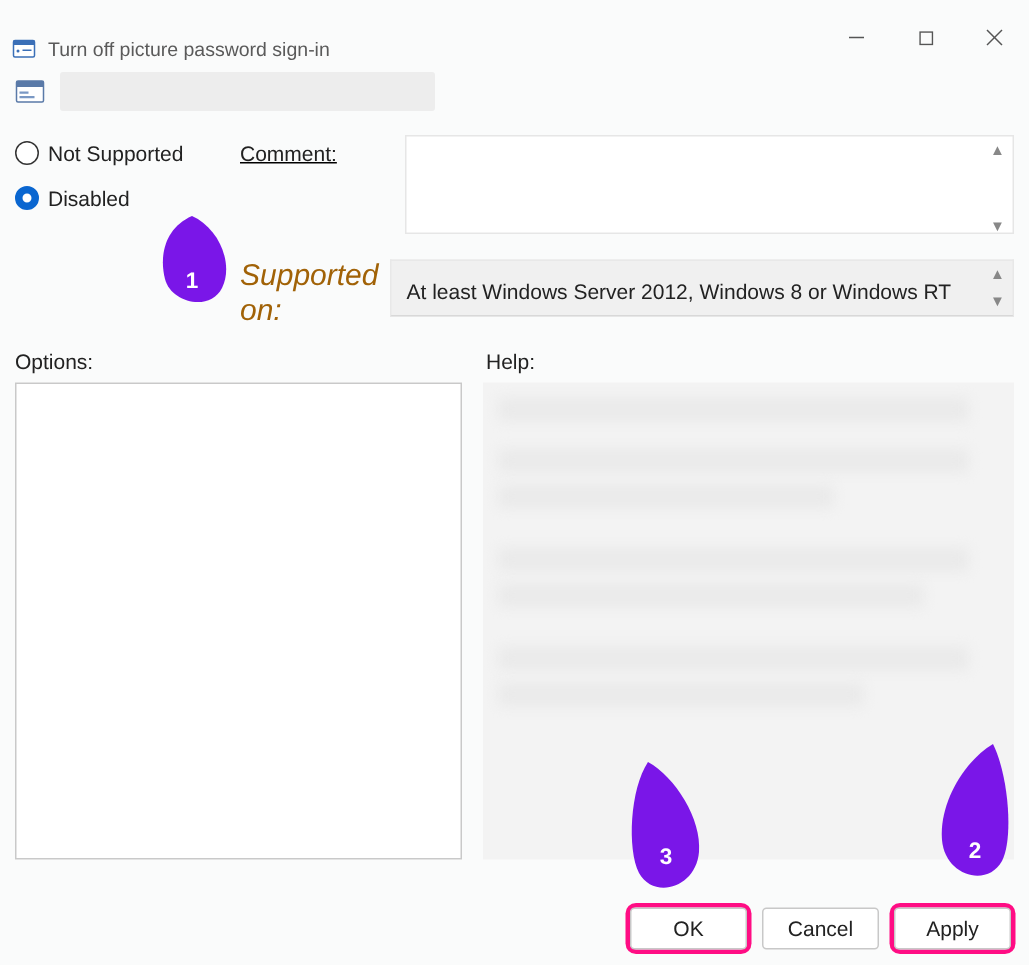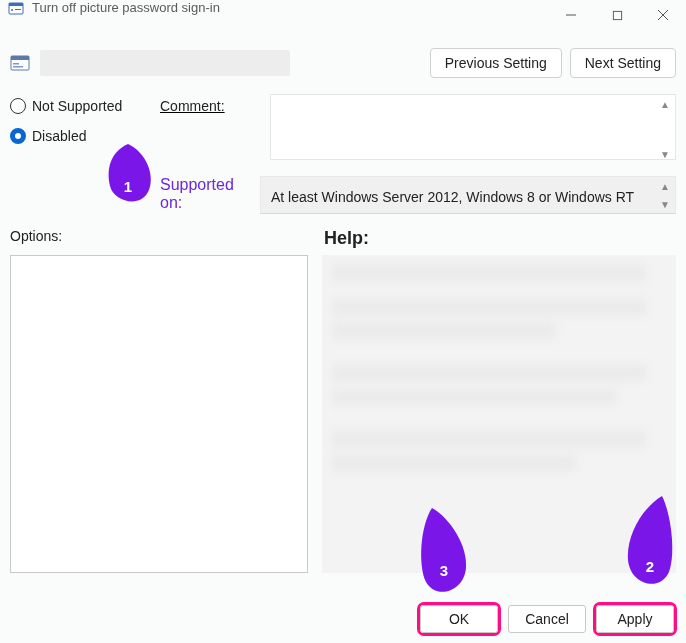--- a/index.html
+++ b/index.html
@@ -1,18 +1,18 @@
 <!DOCTYPE html>
 <html><head>
 <meta charset="utf-8">
 <style>
   * { box-sizing: border-box; font-family: "Segoe UI", Tahoma, sans-serif; }
   body { margin: 0; width: 686px; height: 643px; background: #fafbfb; position: relative; overflow: hidden; }
 
-  .titlebar { height: 40px; display: flex; align-items: flex-start; padding: 0 0 0 8px; background: #fafbfb; }
+  .titlebar { height: 40px; display: flex; align-items: flex-end; padding: 0 0 0 8px; background: #fafbfb; }
   .title-icon { width: 16px; height: 16px; margin-right: 8px; }
   .title-text { font-size: 13px; color: #5a5a5a; }
   .title-controls { margin-left: auto; display: flex; }
   .title-ctl { width: 46px; height: 30px; display:flex; align-items:center; justify-content:center; color:#555; }
   .title-ctl svg { stroke: #555; }
 
   .toolbar { display:flex; align-items:center; padding: 8px 10px 16px 10px; }
   .tool-icon { width:20px; height:18px; margin-right:10px; }
   .tool-blank { width: 250px; height: 26px; background: #ededed; border-radius:2px; }
   .nav-btns { margin-left:auto; display:flex; gap:8px; }
@@ -28,27 +28,27 @@
   .col-mid { width:110px; padding-top:4px;text-decoration:underline; }
   .lbl { font-size:14px; color:#222; }
 
   .col-right { flex:1; }
   .comment-wrap { position:relative; }
   .comment-box { width:100%; height:66px; background:#fff; border:1px solid #e6e6e6; font-size:14px; padding:6px 24px 6px 8px; resize:none; outline:none; }
   .sb-up, .sb-down { position:absolute; right:2px; width:18px; height:16px; display:flex; align-items:center; justify-content:center; color:#888; font-size:10px; }
   .sb-up { top:2px; } .sb-down { bottom:2px; }
 
   .supported-row { display:flex; padding: 12px 10px 6px 160px; align-items:flex-start; }
-  .supported-lbl { width:100px; font-size:16px; color:#6d28d9; }
+  .supported-lbl { width:100px; font-size:20px; color:#a16207;font-style:italic; }
   .supported-val-wrap { flex:1; position:relative; }
   .supported-val { width:100%; min-height:38px; background:#f0f0f0; border:1px solid #e8e8e8; border-bottom:1px solid #d8d8d8; padding:12px 24px 4px 10px; font-size:14px; color:#222; }
 
   .labels-row { display:flex; padding: 8px 10px 4px 10px; }
   .opt-lbl { width:300px; font-size:14px; color:#222; }
-  .help-lbl { flex:1; font-size:18px; color:#222; padding-left:14px;font-weight:bold; }
+  .help-lbl { flex:1; font-size:14px; color:#222; padding-left:14px; }
 
   .panels-row { display:flex; padding: 2px 10px 0 10px; gap:14px; }
   .options-panel { width:298px; height:318px; background:#fff; border:1px solid #c9c9c9; }
   .help-panel { flex:1; height:318px; background:#f3f3f3; border:none; position:relative; overflow:hidden; }
   .help-panel .blur-line { position:absolute; left:10px; right:30px; height:16px; background:#eaeaea; border-radius:4px; filter:blur(4px); }
 
   .footer { position:absolute; right:12px; bottom:10px; display:flex; gap:10px; align-items:center; }
   .btn-std { width:78px; height:28px; background:#fff; border:1px solid #c8c8c8; border-radius:3px; font-size:14px; color:#222; cursor:pointer; }
   .hl-pink { box-shadow: 0 0 0 3px #ff0d84; border-radius:4px; }
 
@@ -88,24 +88,20 @@
 </div>
 
 <div class="toolbar">
   <svg class="tool-icon" viewBox="0 0 20 18">
     <rect x="1" y="2" width="18" height="14" rx="1" fill="#fff" stroke="#5a7aa8"></rect>
     <rect x="1" y="2" width="18" height="4" fill="#5a7aa8"></rect>
     <rect x="3" y="9" width="6" height="1.5" fill="#7a98c4"></rect>
     <rect x="3" y="12" width="10" height="1.5" fill="#7a98c4"></rect>
   </svg>
   <div class="tool-blank"></div>
-  <div class="nav-btns">
-    <button class="btn">Previous Setting</button>
-    <button class="btn">Next Setting</button>
-  </div>
 </div>
 
 <div class="body-row1">
   <div class="col-radios">
     <label class="radio-row">
       <span class="r-circle"></span>
       <span>Not Supported</span>
     </label>
     <label class="radio-row">
       <span class="r-circle sel">

